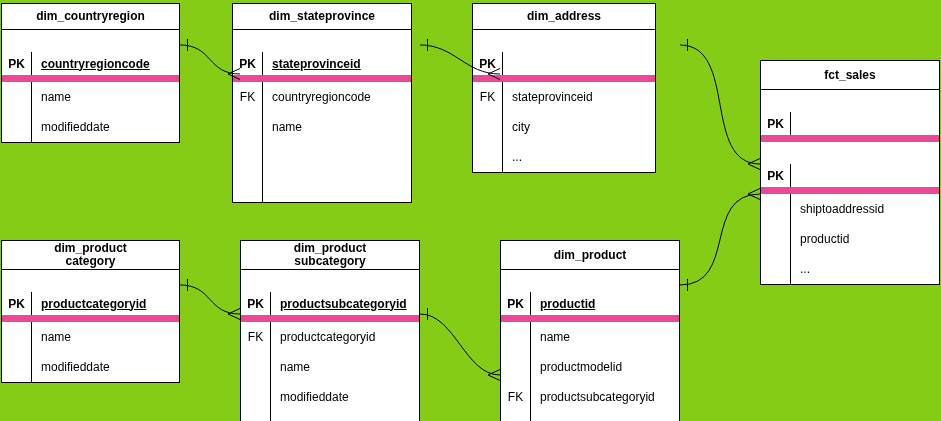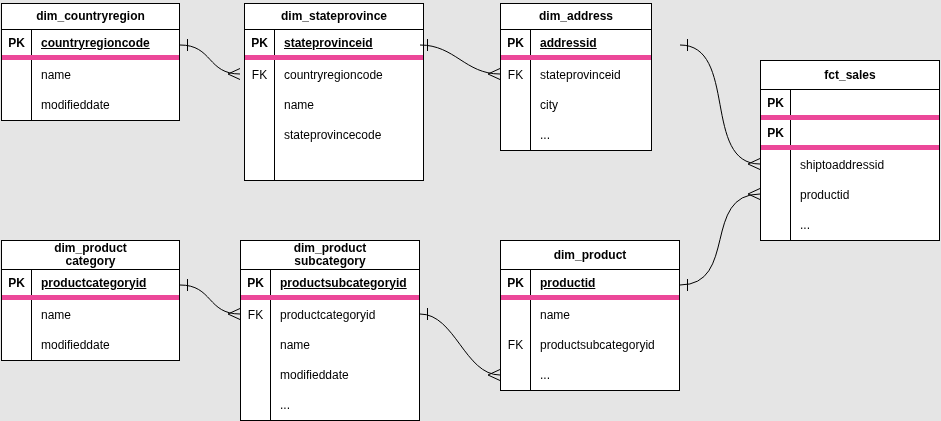--- a/index.html
+++ b/index.html
@@ -5,21 +5,21 @@
   * { box-sizing: border-box; }
   html, body { margin: 0; padding: 0; }
   body {
     font-family: "Liberation Sans", "DejaVu Sans", sans-serif;
     background: #ffffff;
   }
   .canvas {
     position: relative;
     width: 941px;
     height: 421px;
-    background: #e5e5e5;
+    background: #84cc16;
     overflow: hidden;
   }
   .db-table {
     position: absolute;
     background: #ffffff;
     border: 1px solid #000000;
     font-size: 12px;
     color: #000000;
   }
   .tbl-title {
@@ -32,21 +32,21 @@
     white-space: pre-line;
     line-height: 13px;
   }
   .title-h26 { height: 26px; }
   .title-h29 { height: 29px; }
   .tbl-row {
     display: flex;
     height: 30px;
     align-items: stretch;
   }
-  .tbl-row.pk-row { border-bottom: 5px solid #ec4899; }
+  .tbl-row.pk-row { border-bottom: 7px solid #ec4899; margin-top: 22px; }
   .key-cell {
     width: 30px;
     min-width: 30px;
     border-right: 1px solid #000000;
     display: flex;
     align-items: center;
     justify-content: center;
   }
   .key-cell.pk { font-weight: bold; }
   .attr-cell {
@@ -85,48 +85,46 @@
     <div class="tbl-row">
       <div class="key-cell"></div>
       <div class="attr-cell">name</div>
     </div>
     <div class="tbl-row">
       <div class="key-cell"></div>
       <div class="attr-cell">modifieddate</div>
     </div>
   </div>
 
-  <div class="db-table" style="left:244px; top:3px; width:180px;">
+  <div class="db-table" style="left:232px; top:3px; width:180px;">
     <div class="tbl-title title-h26">dim_stateprovince</div>
     <div class="tbl-row pk-row">
       <div class="key-cell pk">PK</div>
       <div class="attr-cell pk">stateprovinceid</div>
     </div>
     <div class="tbl-row">
       <div class="key-cell">FK</div>
       <div class="attr-cell">countryregioncode</div>
     </div>
     <div class="tbl-row">
       <div class="key-cell"></div>
       <div class="attr-cell">name</div>
     </div>
     <div class="tbl-row">
       <div class="key-cell"></div>
-      <div class="attr-cell">stateprovincecode</div>
-    </div>
-    <div class="tbl-row">
-      <div class="key-cell"></div>
-    </div>
-  </div>
-
-  <div class="db-table" style="left:500px; top:3px; width:152px;">
+    </div>
+    <div class="tbl-row">
+      <div class="key-cell"></div>
+    </div>
+  </div>
+
+  <div class="db-table" style="left:472px; top:3px; width:184px;">
     <div class="tbl-title title-h26">dim_address</div>
     <div class="tbl-row pk-row">
       <div class="key-cell pk">PK</div>
-      <div class="attr-cell pk">addressid</div>
     </div>
     <div class="tbl-row">
       <div class="key-cell">FK</div>
       <div class="attr-cell">stateprovinceid</div>
     </div>
     <div class="tbl-row">
       <div class="key-cell"></div>
       <div class="attr-cell">city</div>
     </div>
     <div class="tbl-row">
@@ -203,20 +201,24 @@
     <div class="tbl-title title-h29">dim_product</div>
     <div class="tbl-row pk-row">
       <div class="key-cell pk">PK</div>
       <div class="attr-cell pk">productid</div>
     </div>
     <div class="tbl-row">
       <div class="key-cell"></div>
       <div class="attr-cell">name</div>
     </div>
     <div class="tbl-row">
+      <div class="key-cell"></div>
+      <div class="attr-cell">productmodelid</div>
+    </div>
+    <div class="tbl-row">
       <div class="key-cell">FK</div>
       <div class="attr-cell">productsubcategoryid</div>
     </div>
     <div class="tbl-row">
       <div class="key-cell"></div>
       <div class="attr-cell">...</div>
     </div>
   </div>
 
   <svg class="wires" width="941" height="421" viewBox="0 0 941 421">

